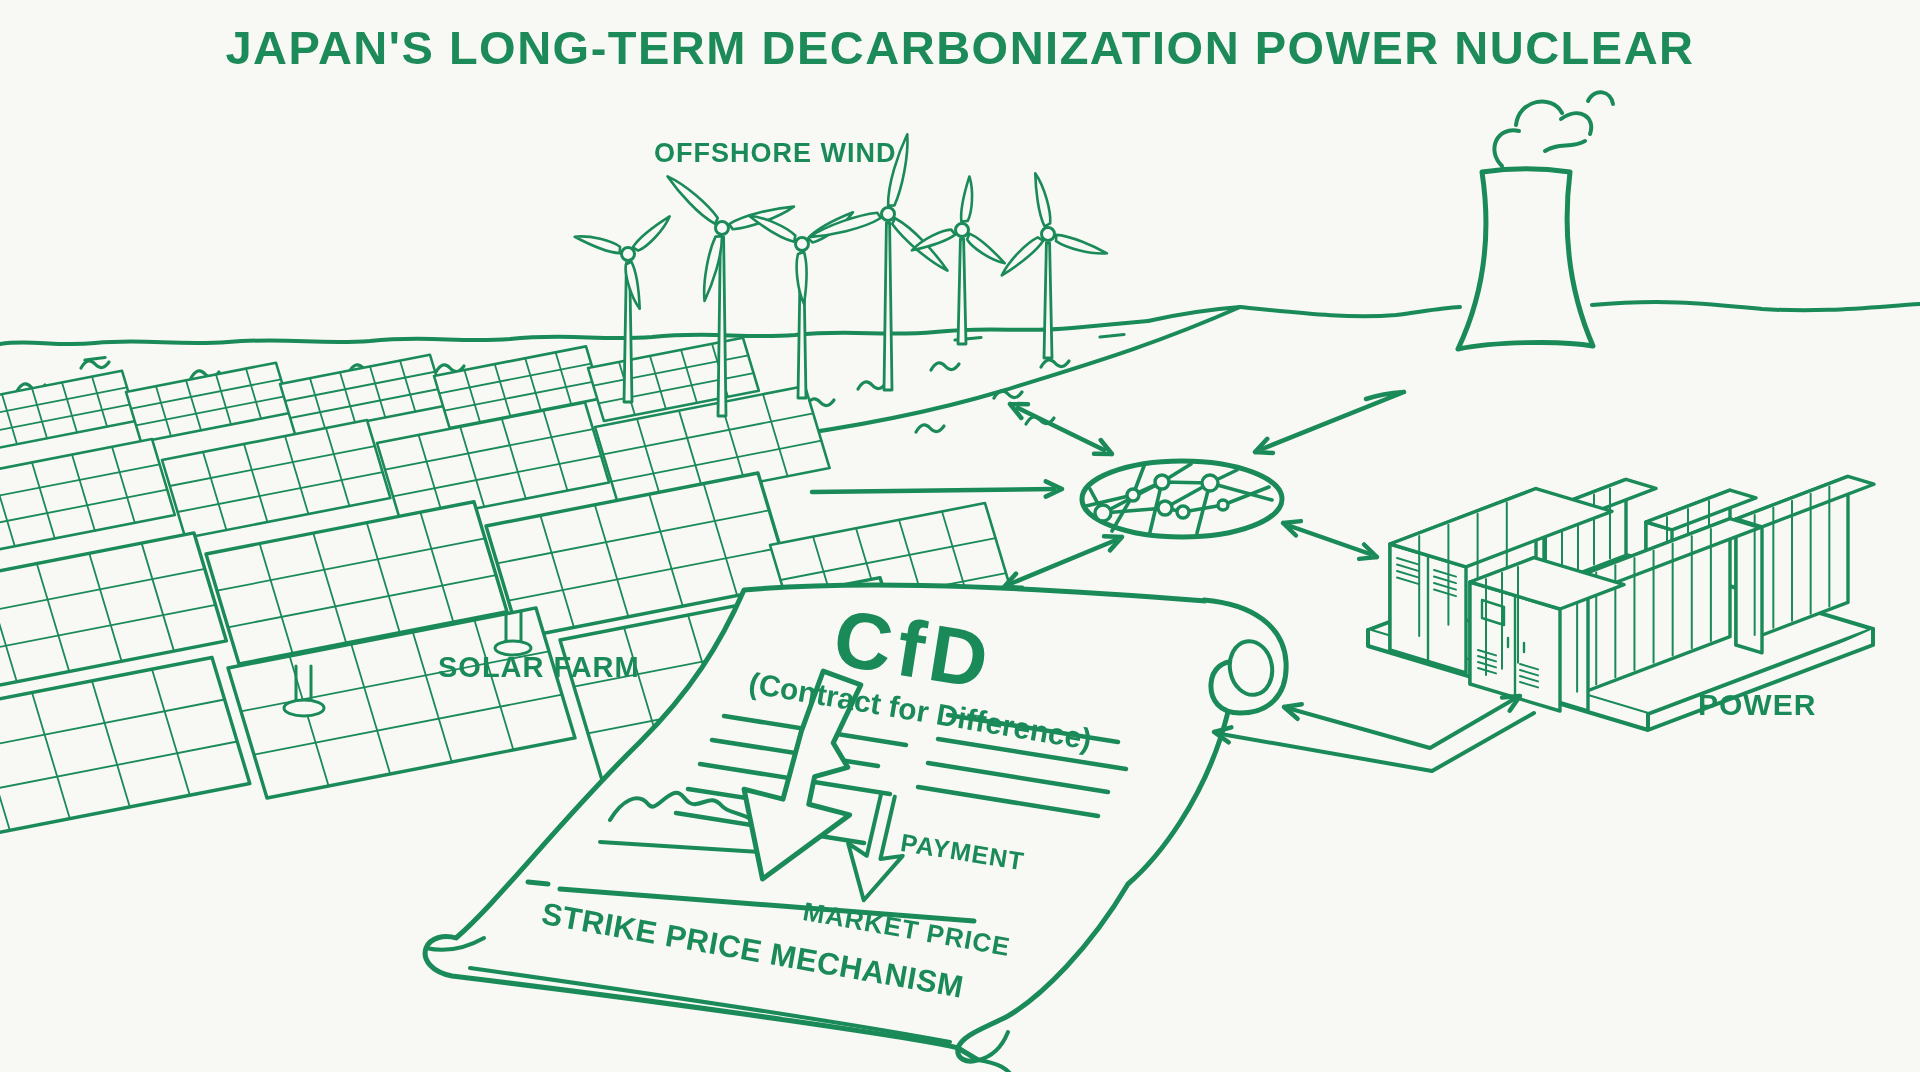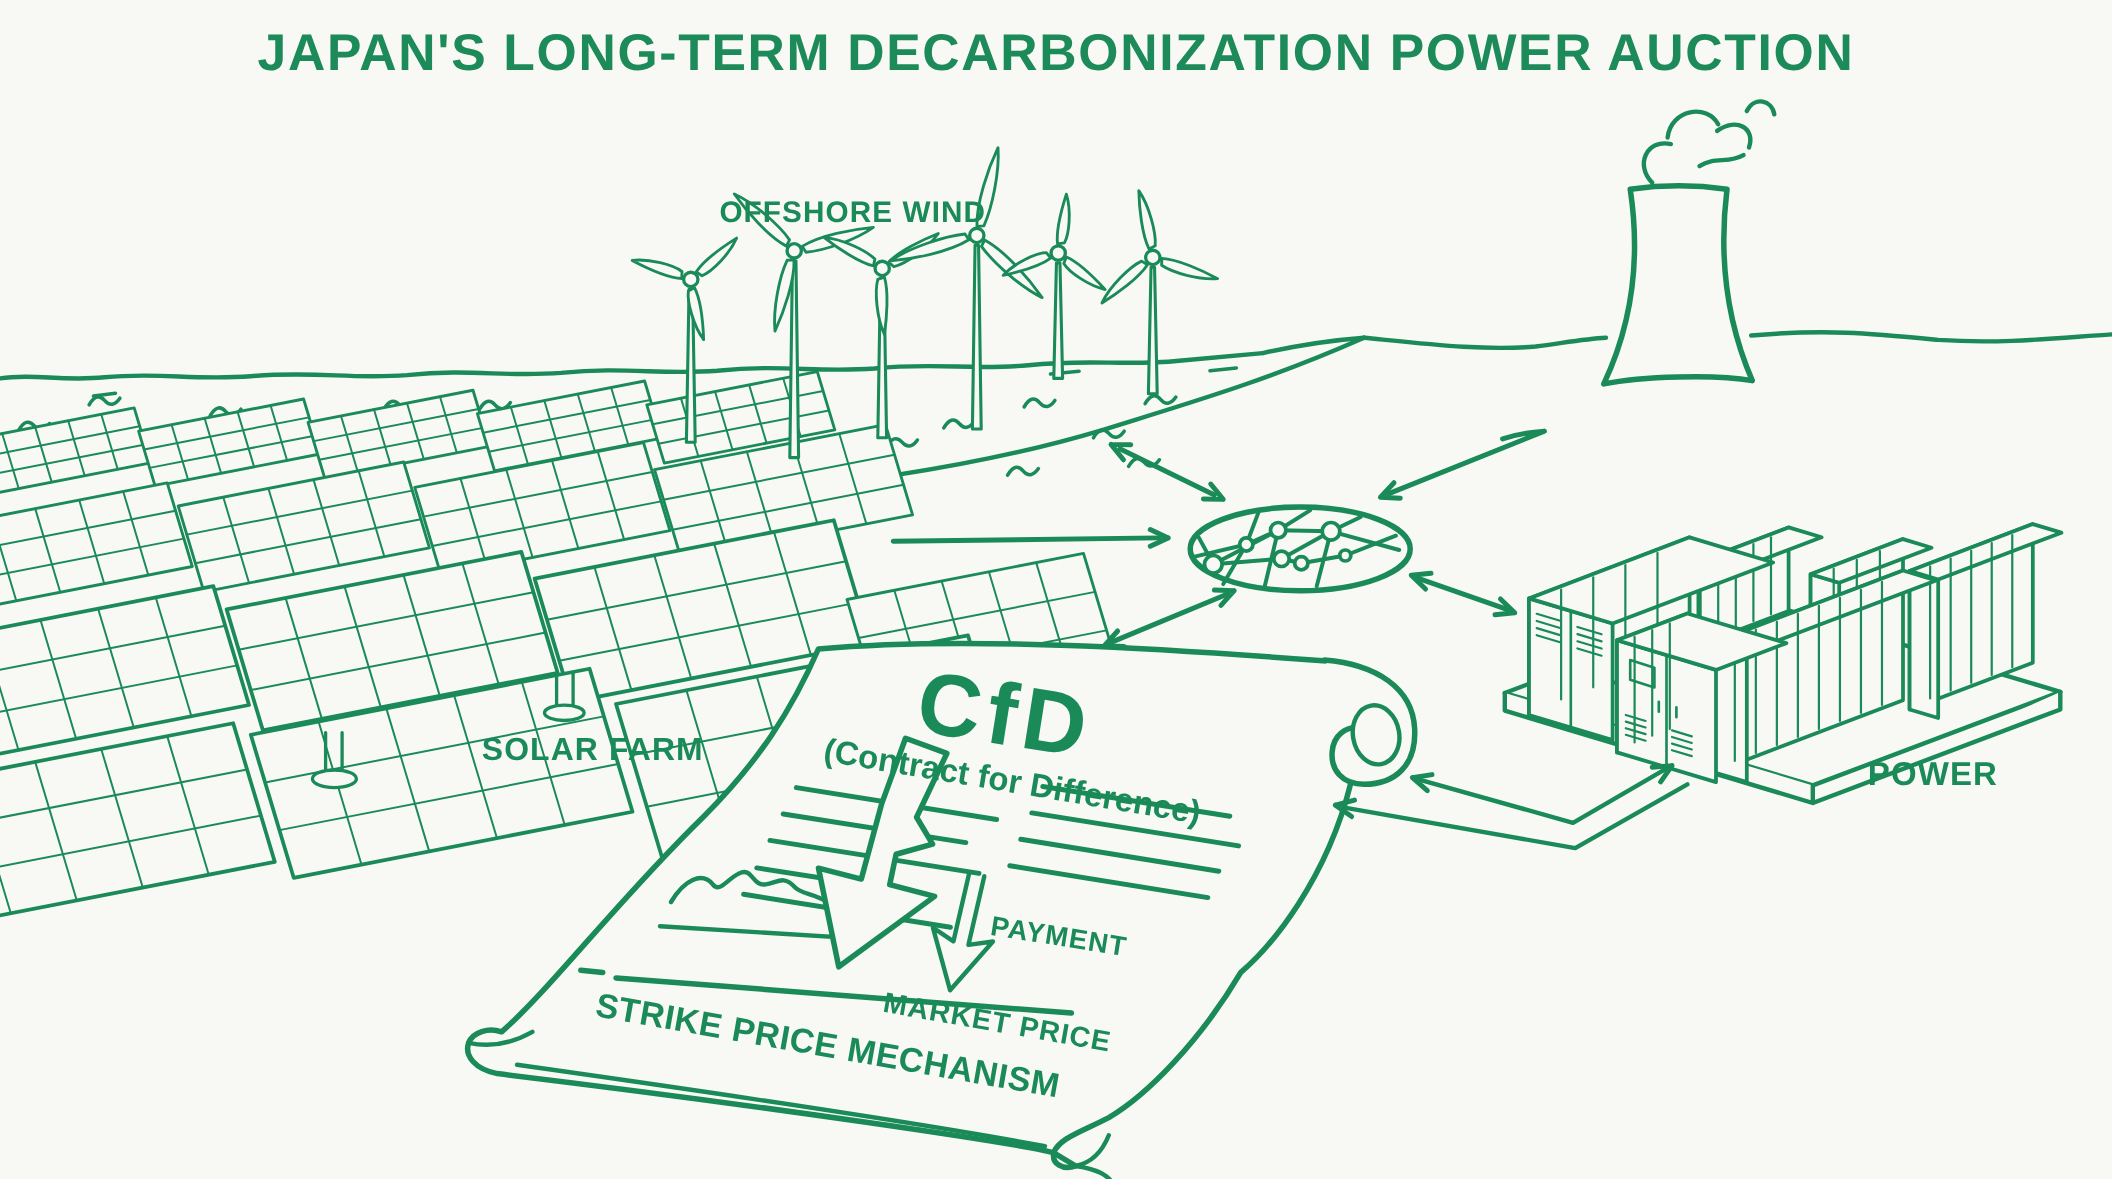--- a/index.html
+++ b/index.html
@@ -2,23 +2,23 @@
 <html><head>
 <meta charset="utf-8">
 <style>
   html,body{margin:0;padding:0;background:#e8e8e6;}
   #stage{position:relative;width:1920px;height:1072px;background:#f8f8f5;overflow:hidden;
          font-family:"Liberation Sans",sans-serif;}
   #art{position:absolute;left:0;top:0;width:100%;height:100%;}
   .lbl{position:absolute;color:#1a8a58;font-weight:700;white-space:nowrap;
        transform-origin:left top;}
   #title{left:0;right:0;top:20px;text-align:center;font-size:47px;letter-spacing:1.5px;color:#1d8a59;}
-  #lbl-wind{left:654px;top:138px;font-size:27px;letter-spacing:1px;margin-top:40px;}
+  #lbl-wind{left:654px;top:138px;font-size:27px;letter-spacing:1px;}
   #lbl-nuclear{left:1411px;top:366px;font-size:27px;letter-spacing:.5px;}
-  #lbl-solar{left:438px;top:666px;font-size:29px;letter-spacing:1px;}
+  #lbl-solar{left:438px;top:651px;font-size:29px;letter-spacing:1px;}
   #lbl-bess{left:1698px;top:688px;font-size:30px;letter-spacing:1px;}
   #lbl-cfd{left:842px;top:592px;font-size:80px;letter-spacing:6px;transform:rotate(9deg);}
   #lbl-cfd-sub{left:752px;top:666px;font-size:30px;transform:rotate(9.5deg);}
   #lbl-payment{left:903px;top:828px;font-size:25px;letter-spacing:1px;transform:rotate(9deg);}
   #lbl-market{left:806px;top:896px;font-size:26px;letter-spacing:1px;transform:rotate(10deg);}
   #lbl-strike{left:545px;top:896px;font-size:31px;letter-spacing:.5px;transform:rotate(10deg);}
 </style>
 </head>
 <body>
 
@@ -423,21 +423,21 @@
           <path d="M1284,707 L1301.7783901307125,704.1841796292758
                     M1284,707 L1297.5847724440098,718.8090625218291" stroke-width="4.5" fill="none"></path>
           <path d="M1214,732 L1231.3866648732032,727.3412571881546
                     M1214,732 L1228.7447367972018,742.3243758543189" stroke-width="4.5" fill="none"></path>
           <path d="M1520,696 L1509.6756241456812,710.7447367972019
                     M1520,696 L1502.0684954343485,697.5688033694579" stroke-width="4.5" fill="none"></path>
         </g>
   </g>
 </svg>
 
-<div class="lbl" id="title">JAPAN'S LONG-TERM DECARBONIZATION POWER AUCTION</div>
+<div class="lbl" id="title">JAPAN'S LONG-TERM DECARBONIZATION POWER NUCLEAR</div>
 <div class="lbl" id="lbl-wind">OFFSHORE WIND</div>
 <div class="lbl" id="lbl-solar">SOLAR FARM</div>
 <div class="lbl" id="lbl-bess">POWER</div>
 <div class="lbl" id="lbl-cfd">CfD</div>
 <div class="lbl" id="lbl-cfd-sub">(Contract for Difference)</div>
 <div class="lbl" id="lbl-payment">PAYMENT</div>
 <div class="lbl" id="lbl-market">MARKET PRICE</div>
 <div class="lbl" id="lbl-strike">STRIKE PRICE MECHANISM</div>
 
 </div>

